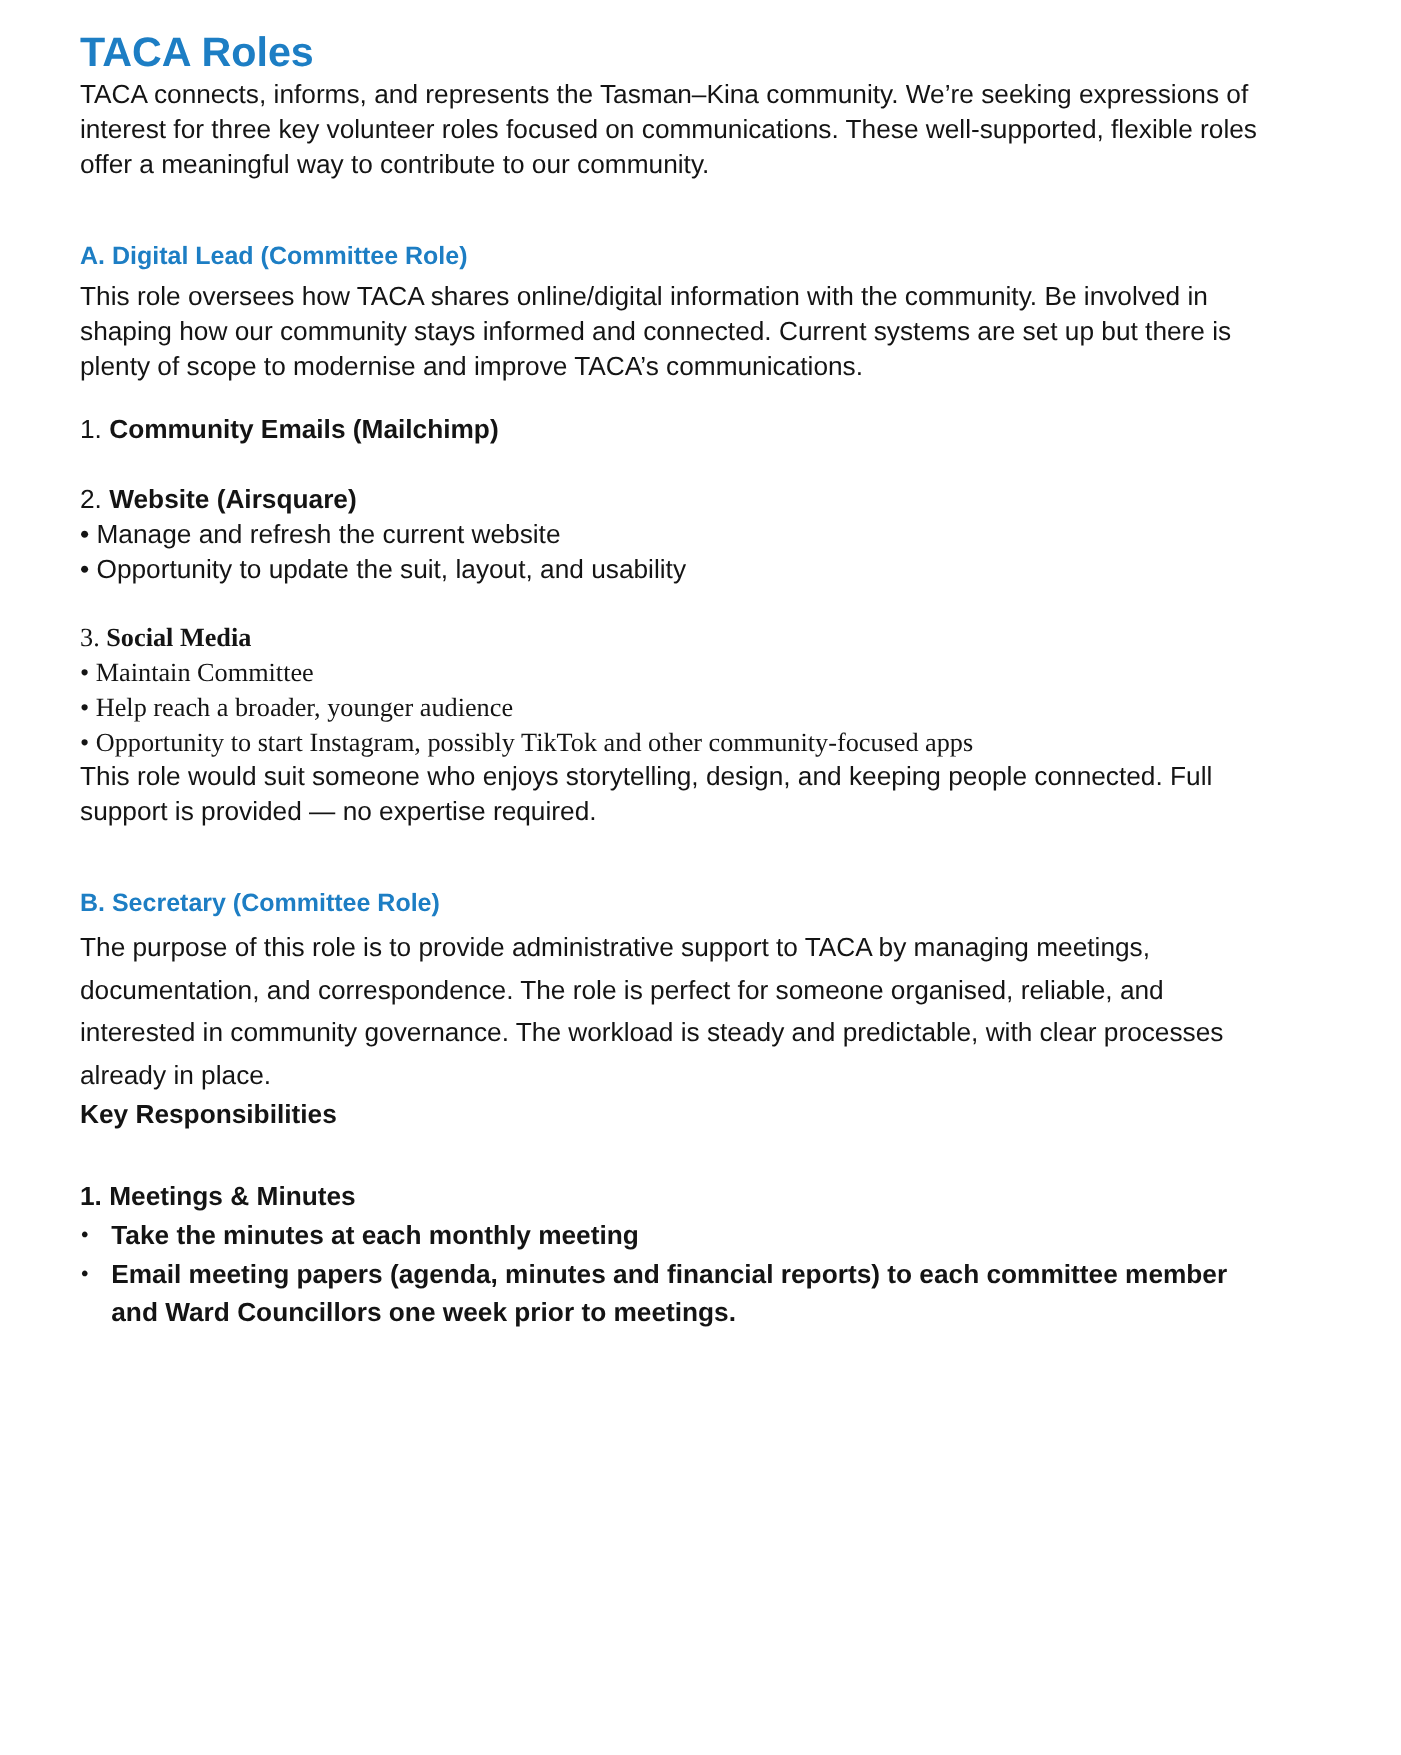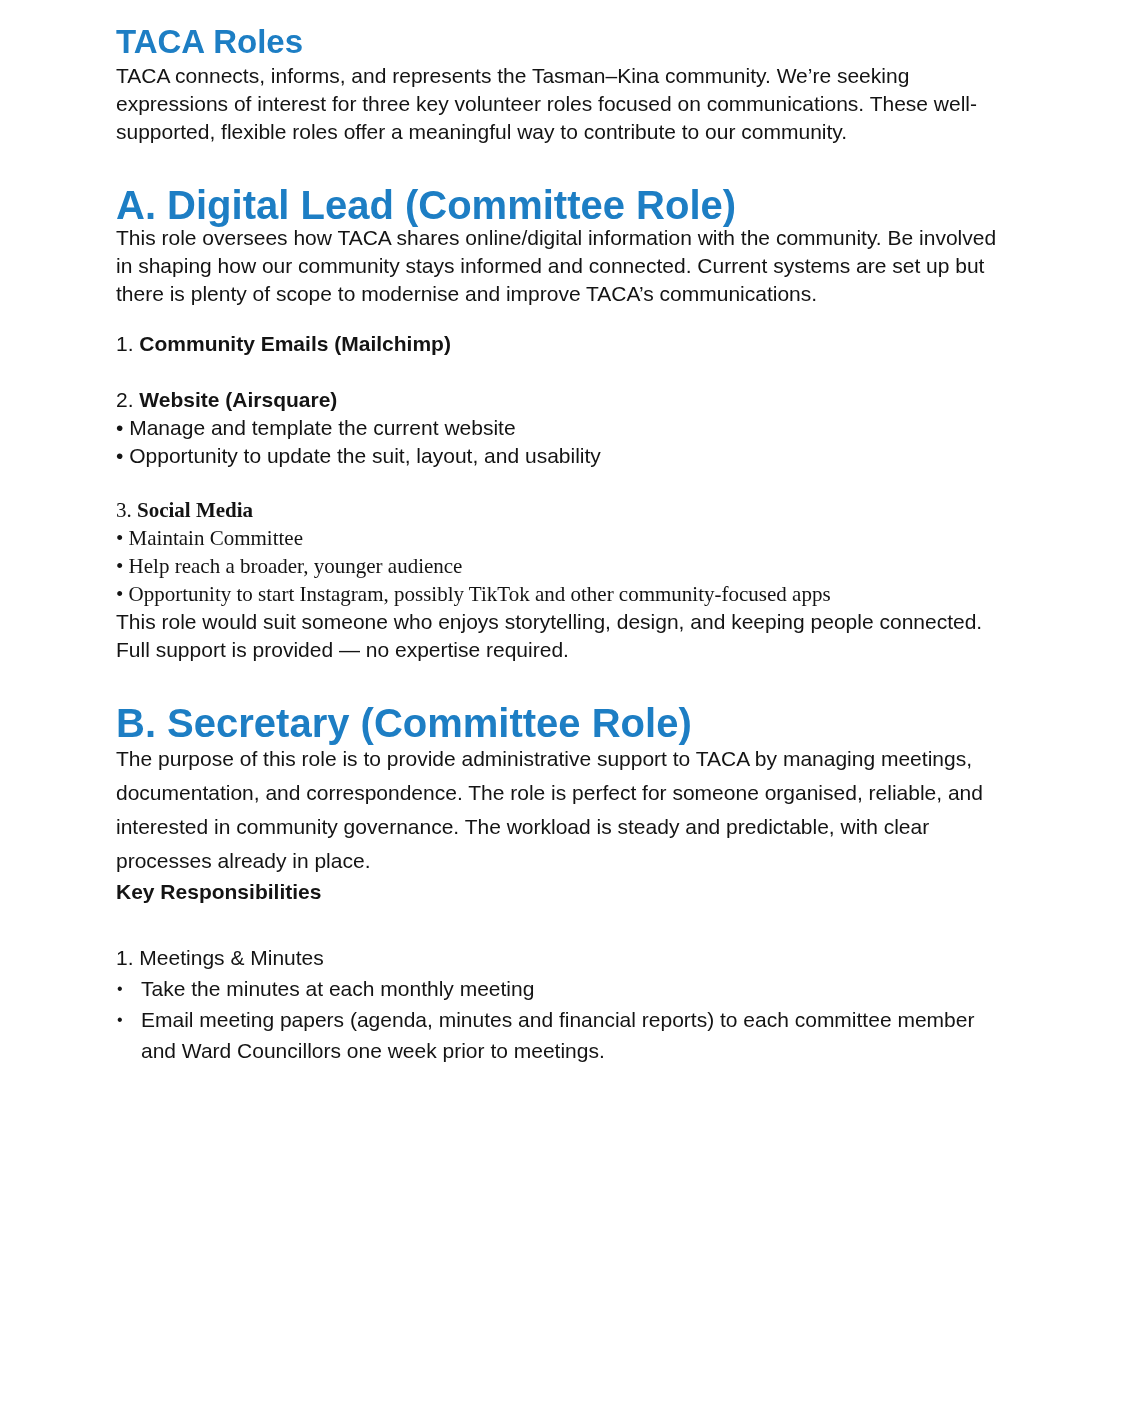--- a/index.html
+++ b/index.html
@@ -10,51 +10,51 @@
   body {
     width: 1121px;
     height: 1404px;
     overflow: hidden;
     font-family: "Liberation Sans", sans-serif;
     color: #141414;
   }
   .page {
     box-sizing: border-box;
     width: 1121px;
-    padding: 22px 110px 0 116px;
+    padding: 22px 110px 0 64px;
   }
   h1.doc-title {
     margin: 0;
     font-size: 33px;
     line-height: 40px;
     font-weight: bold;
     color: #1D7EC4;
   }
   h2.section-heading {
     margin: 40px 0 0 0;
-    font-size: 40px;
+    font-size: 20px;
     line-height: 38px;
     font-weight: bold;
     color: #1D7EC4;
   }
   p.body {
     margin: 0;
     font-size: 21px;
     line-height: 28px;
   }
   .mt-intro   { margin-top: 32px; }
   .mt-para1   { margin-top: 30px; }
   .mt-para2   { margin-top: 22px; }
   .mt-list1   { margin-top: 22px; }
   .mt-list2   { margin-top: 28px; }
   .mt-list3   { margin-top: 26px; font-family: Liberation Serif, serif; }
   .mt-closing { margin-top: 24px; }
   .mt-parab   { margin-top: 44px; }
   .mt-subhead { margin-top: 24px; }
-  .mt-listb   { margin-top: 36px; }
+  .mt-listb   { margin-top: 36px; font-weight: bold; }
 
   .list-title {
     margin: 0;
     font-size: 21px;
     line-height: 28px;
   }
   .list-title .num { font-weight: normal; }
   .list-title .ttl { font-weight: bold; }
 
   ul.bullets-a {
@@ -121,21 +121,21 @@
   <p class="body mt-para1">This role oversees how TACA shares online/digital information with the community. Be involved in shaping how our community stays informed and connected. Current systems are set up but there is plenty of scope to modernise and improve TACA’s communications.</p>
 
 
   <div class="mt-list1">
     <p class="list-title"><span class="num">1.</span> <span class="ttl">Community Emails (Mailchimp)</span></p>
   </div>
 
   <div class="mt-list2">
     <p class="list-title"><span class="num">2.</span> <span class="ttl">Website (Airsquare)</span></p>
     <ul class="bullets-a">
-      <li>Manage and template the current website</li>
+      <li>Manage and refresh the current website</li>
       <li>Opportunity to update the suit, layout, and usability</li>
     </ul>
   </div>
 
   <div class="mt-list3">
     <p class="list-title"><span class="num">3.</span> <span class="ttl">Social Media</span></p>
     <ul class="bullets-a">
       <li>Maintain Committee</li>
       <li>Help reach a broader, younger audience</li>
       <li>Opportunity to start Instagram, possibly TikTok and other community-focused apps</li>

